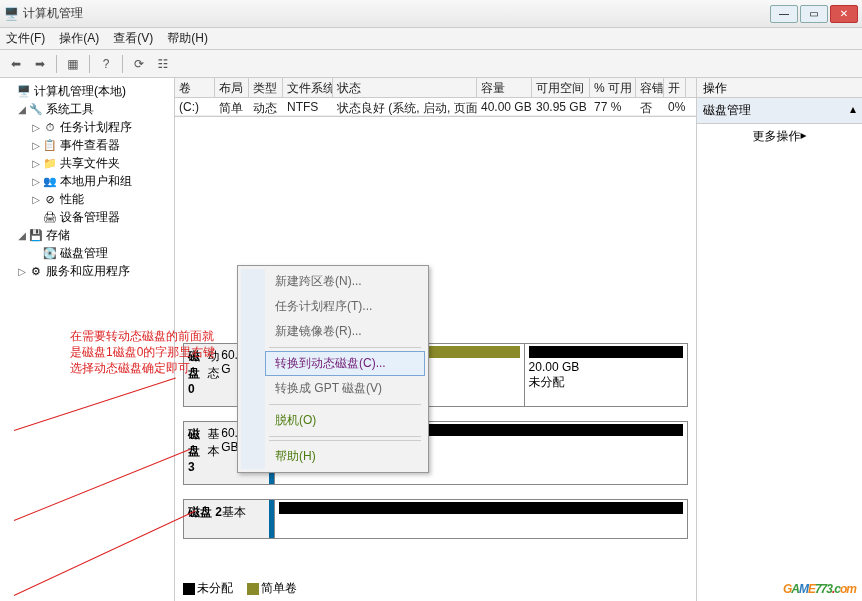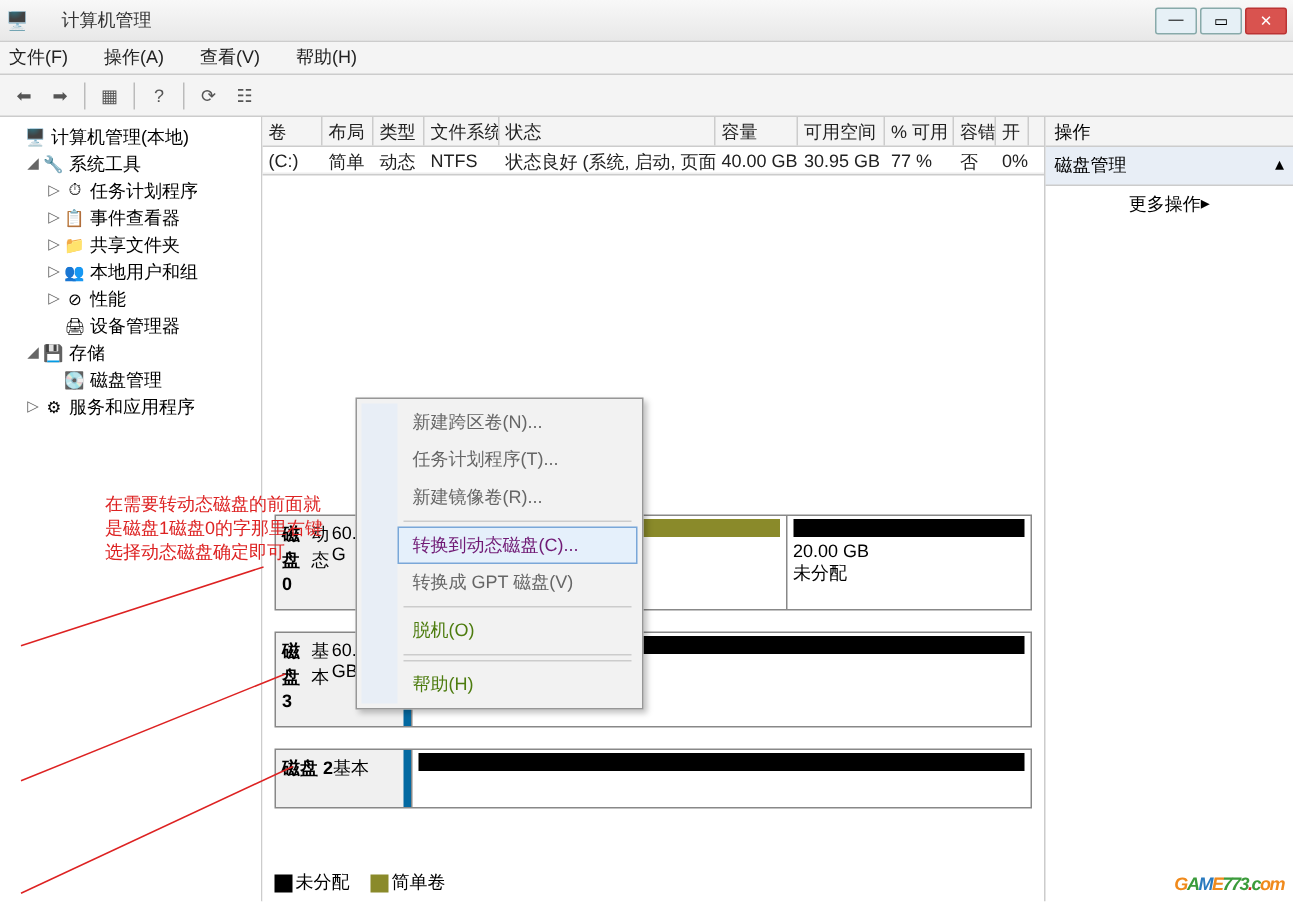--- a/index.html
+++ b/index.html
@@ -1,26 +1,26 @@
 <!DOCTYPE html>
 <html><head>
 <meta charset="utf-8">
 <style>
 * { box-sizing: border-box; margin: 0; padding: 0; font-family: "Microsoft YaHei", "SimSun", sans-serif; font-size: 12px; }
 body { width: 862px; height: 601px; background: #fff; position: relative; overflow: hidden; }
 
 .titlebar { height: 28px; background: linear-gradient(#f8f8f8,#e8e8e8); border-bottom: 1px solid #ccc; display: flex; align-items: center; padding: 0 4px; }
-.titlebar .title { flex: 1; color: #333; padding-left: 4px; margin-left: 18px; }
+.titlebar .title { flex: 1; color: #333; padding-left: 4px; }
 .titlebar .win-btns { display: flex; gap: 2px; }
 .win-btn { width: 28px; height: 18px; border: 1px solid #8aa; display: flex; align-items: center; justify-content: center; font-size: 10px; border-radius: 2px; }
 .win-btn.min { background: #e6f0f6; }
 .win-btn.max { background: #e6f0f6; }
 .win-btn.close { background: #d9534f; color: #fff; border-color: #b33; }
 
-.menubar { height: 22px; border-bottom: 1px solid #ccc; display: flex; padding: 0 6px; align-items: center; gap: 24px; background: #f4f4f4; }
+.menubar { height: 22px; border-bottom: 1px solid #ccc; display: flex; padding: 0 6px; align-items: center; gap: 14px; background: #f4f4f4; }
 .menubar span { color: #222; }
 
 .toolbar { height: 28px; border-bottom: 1px solid #ccc; background: #f4f4f4; display: flex; align-items: center; padding: 0 6px; gap: 4px; }
 .toolbar .ico { width: 20px; height: 20px; display: flex; align-items: center; justify-content: center; font-size: 12px; color: #555; }
 .toolbar .sep { width: 1px; height: 18px; background: #bbb; margin: 0 2px; }
 
 .main { display: flex; height: calc(601px - 28px - 22px - 28px); }
 
 .tree { width: 175px; border-right: 1px solid #ccc; overflow: hidden; padding: 4px 2px; background: #fff; }
 .tree-row { display: flex; align-items: center; height: 18px; white-space: nowrap; }

